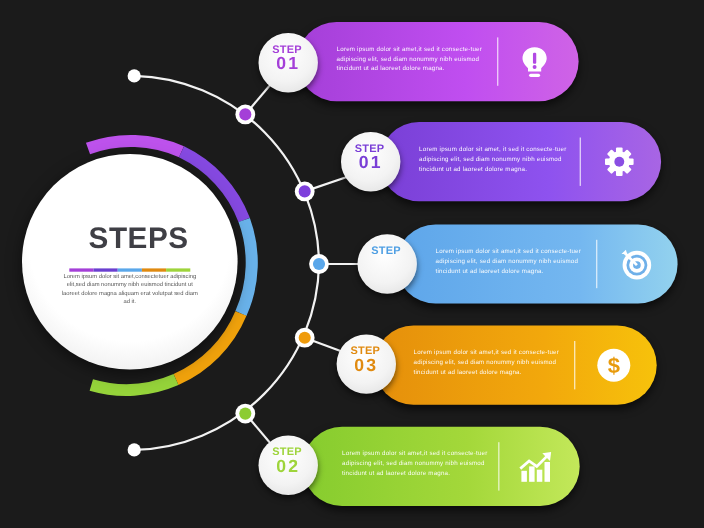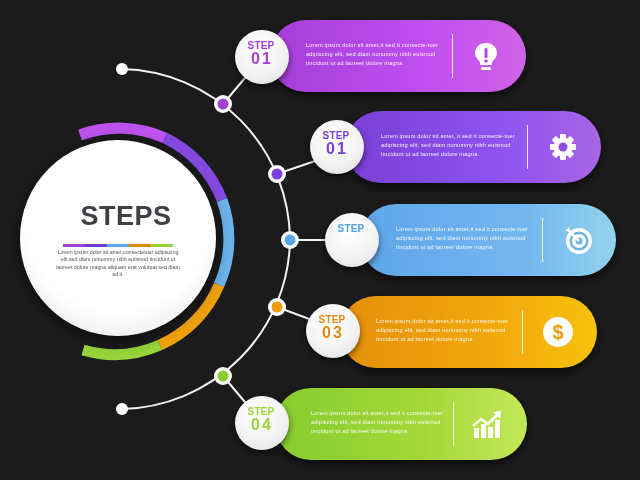--- a/index.html
+++ b/index.html
@@ -156,14 +156,14 @@
           <rect x="19" y="21" width="5" height="11"></rect>
           <rect x="26" y="14" width="5" height="18"></rect>
         </g>
         <polyline points="4,20 12,13 19,18 29,8" fill="none" stroke="#fff" stroke-width="2.5"></polyline>
         <path d="M24 6 L32 5 L31 13 Z" fill="#fff"></path>
       </svg>
   </div>
 </div>
 <div class="badge" style="left:235px; top:396px;">
   <div class="st" style="color:#9ed43b;">STEP</div>
-  <div class="num" style="color:#9ed43b;">04</div>
+  <div class="num" style="color:#9ed43b;">02</div>
 </div>
 
 </body></html>

